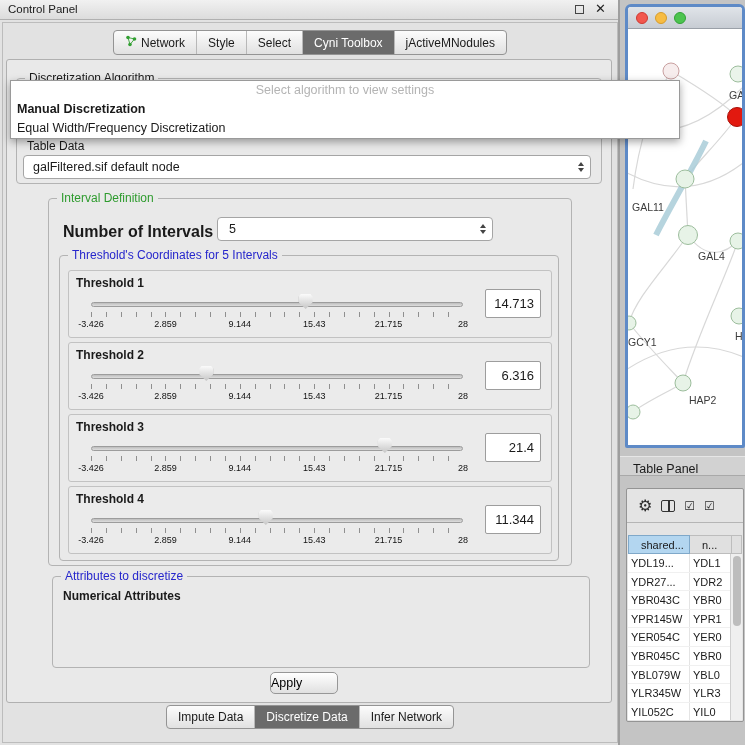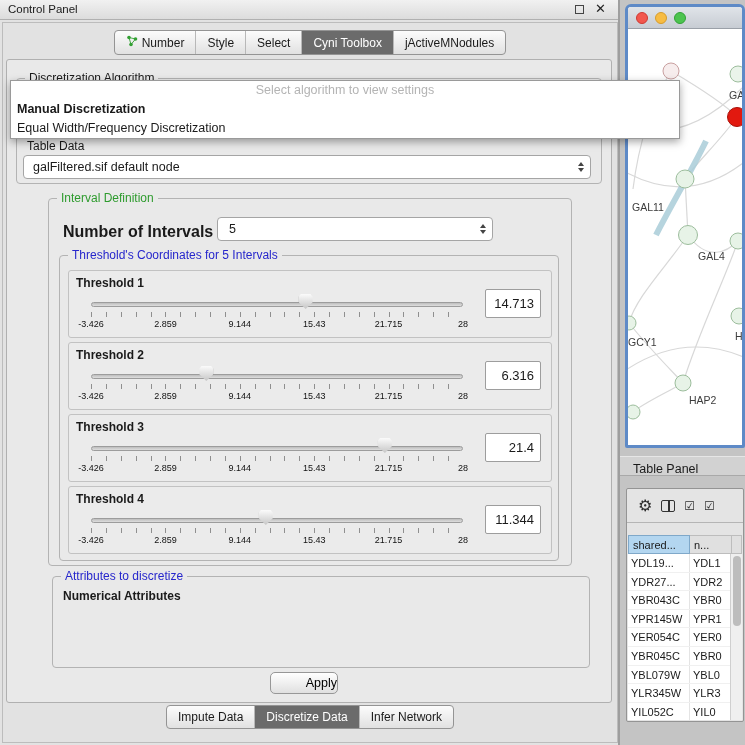--- a/index.html
+++ b/index.html
@@ -66,21 +66,21 @@
   .val-box{position:absolute;right:10px;top:18px;width:56px;height:29px;background:#fff;border:1px solid #9d9d9d;border-radius:2px;font-size:13px;text-align:right;line-height:27px;padding-right:6px}
 
   
   .attr-group{left:45px;top:516px;width:538px;height:92px}
   .attr-sub{position:absolute;left:10px;top:12px;font-weight:bold;font-size:12px}
   .attr-list{position:absolute;left:8px;top:32px;width:520px;height:50px;background:#fff;border:1px solid #9f9f9f;overflow:hidden}
   .attr-item{font-size:12.5px;line-height:16.5px;padding-left:10px;white-space:nowrap}
   .attr-scroll{position:absolute;right:0;top:0;bottom:0;width:12px;background:#f0f0f0;border-left:1px solid #ccc}
   .attr-scroll .sthumb{position:absolute;left:1.5px;top:2px;width:8px;height:24px;background:#b9b9b9;border-radius:4px}
 
-  .apply-btn{position:absolute;left:263px;top:612px;width:68px;height:22px;border:1px solid #979797;border-radius:5px;background:linear-gradient(#ffffff,#e0e0e0);font-size:12.5px;font-family:"Liberation Sans",sans-serif;text-align:right;line-height:20px}
+  .apply-btn{position:absolute;left:263px;top:612px;width:68px;height:22px;border:1px solid #979797;border-radius:5px;background:linear-gradient(#ffffff,#e0e0e0);font-size:12.5px;font-family:"Liberation Sans",sans-serif;text-align:left;line-height:20px}
 
   
   .right-region{position:absolute;left:620px;top:0;width:125px;height:745px;background:#c4c4c4}
   .network-window{position:absolute;left:5px;top:4px;width:120px;height:444px;border:3px solid var(--window_frame_blue,#5e8ac7);border-radius:6px 6px 2px 2px;background:#fff;overflow:hidden}
   .mac-titlebar{position:absolute;left:0;top:0;right:0;height:22px;background:linear-gradient(#e0e4e9,#c7ccd3);border-bottom:1px solid #9aa0a8;display:flex;align-items:center;padding-left:8px;gap:7px}
   .light{width:12px;height:12px;border-radius:50%;display:inline-block}
   .light.red{background:#f2574e;border:1px solid #ce3a34}
   .light.yellow{background:#f7bc43;border:1px solid #d69c2c}
   .light.green{background:#4cc44f;border:1px solid #32a237}
   .net-canvas{position:absolute;left:0;top:22px;right:0;bottom:0;background:#fff}
@@ -89,21 +89,21 @@
   .table-panel-bar span{position:absolute;left:13px;top:5px;font-size:12.5px}
 
   .table-window{position:absolute;left:6px;top:488px;width:118px;height:234px;background:#e4e4e4;border:1px solid #949494;border-radius:2px;overflow:hidden}
   .ttoolbar{position:absolute;left:0;top:0;right:0;height:34px;border-bottom:1px solid #b5b5b5;display:flex;align-items:center;gap:9px;padding-left:11px}
   .ticon{font-family:"DejaVu Sans",sans-serif;color:#2e2e2e}
   .ticon.gear{font-size:16px}
   .ticon.check{font-size:12px}
   .colicon{position:relative;width:14px;height:12px;border:1.5px solid #333;border-radius:2px}
   .colicon i{position:absolute;left:50%;top:0;bottom:0;width:1.5px;background:#333}
   .thead{position:absolute;left:1px;top:46px;right:1px;height:19px;display:flex}
-  .th{font-size:11px;line-height:18px;padding-left:4px;overflow:hidden;white-space:nowrap}
+  .th{font-size:11px;line-height:18px;padding-left:12px;overflow:hidden;white-space:nowrap}
   .th1{width:62px;background:var(--header_selected_blue,#b3d6f0);border:1px solid #7fa8c9}
   .th2{width:42px;background:#e0e0e0;border:1px solid #bdbdbd;border-left:none}
   .th-rest{flex:1;background:#e0e0e0;border:1px solid #bdbdbd;border-left:none}
   .trows{position:absolute;left:1px;top:65px;width:104px;bottom:1px;background:#fff;overflow:hidden}
   .trow{display:flex;height:18.6px;line-height:18.6px;border-bottom:1px solid #f0f0f0}
   .td{font-size:11px;padding-left:3px;overflow:hidden;white-space:nowrap}
   .td1{width:62px;border-right:1px solid #e4e4e4}
   .td2{width:40px}
   .tscroll{position:absolute;right:1px;top:65px;width:12px;bottom:1px;background:#efefef;border-left:1px solid #cfcfcf}
   .tscroll .sthumb{position:absolute;left:2px;top:2px;width:8px;height:70px;background:#bdbdbd;border-radius:4px}
@@ -121,21 +121,21 @@
 
     <div class="tabbar top">
       <div class="seg-group" id="topTabs">
           <div class="seg">
             <span><svg width="12" height="12" viewBox="0 0 12 12">
                 <path d="M3 2.5 L9.5 4 L5 9.5 Z" stroke="#33a033" fill="none" stroke-width="0.9"></path>
                 <circle cx="3" cy="2.5" r="1.8" fill="#33a033"></circle>
                 <circle cx="9.5" cy="4" r="1.8" fill="#33a033"></circle>
                 <circle cx="5" cy="9.5" r="1.8" fill="#33a033"></circle>
               </svg></span>
-            <span>Number</span>
+            <span>Network</span>
           </div>
           <div class="seg">
             <span>Style</span>
           </div>
           <div class="seg">
             <span>Select</span>
           </div>
           <div class="seg selected">
             <span>Cyni Toolbox</span>
           </div>

